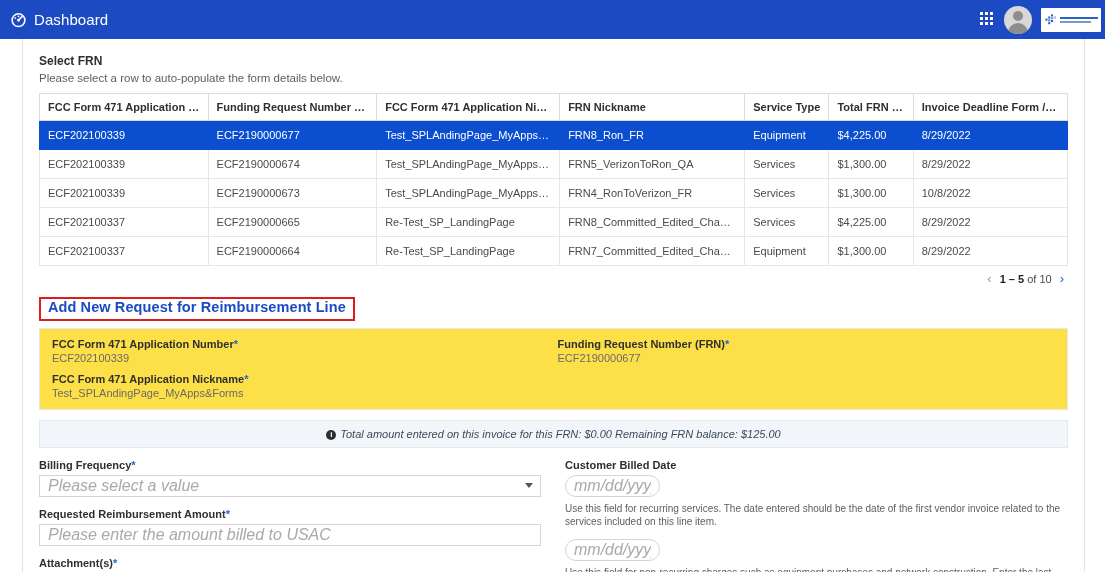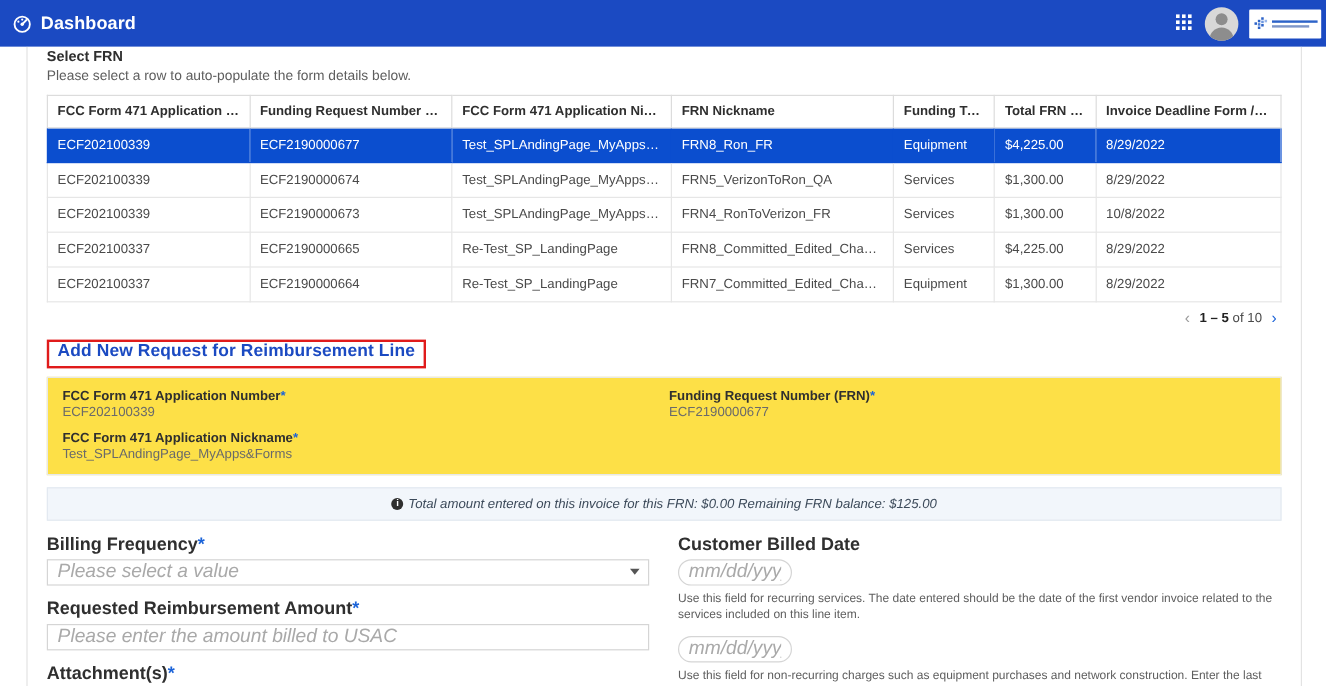--- a/index.html
+++ b/index.html
@@ -20,21 +20,21 @@
     display: flex;
     align-items: center;
     padding: 0 0 0 10px;
     position: relative;
   }
   .appbar-left { display: flex; align-items: center; gap: 7px; }
   .dash-icon { width: 17px; height: 17px; display: block; }
   .appbar-title {
     color: #ffffff;
     font-size: 15px;
-    font-weight: bold;
+    font-weight: normal;
     letter-spacing: .1px;
   }
   .appbar-right {
     position: absolute; right: 0; top: 0; height: 39px;
     display: flex; align-items: center; gap: 9px; padding-right: 4px;
   }
   .grid-icon { width: 15px; height: 15px; display: grid;
     grid-template-columns: repeat(3, 3px); grid-template-rows: repeat(3, 3px);
     gap: 2px; }
   .grid-icon i { background: #ffffff; display: block; width: 3px; height: 3px; }
@@ -71,21 +71,21 @@
     position: absolute;
     left: 22px; right: 20px; top: 0; bottom: 0;
     border-left: 1px solid #e3e3e3;
     border-right: 1px solid #e3e3e3;
     background: #ffffff;
     padding: 0 16px;
   }
 
   .section-title {
     font-size: 12px; font-weight: bold; color: #2f2f2f;
-    margin: 0; padding-top: 2px; line-height: 13px;
+    margin: 0; padding-top: 16px; line-height: 13px;
   }
   .section-sub {
     font-size: 11.5px; color: #5d5d5d; margin: 4px 0 9px 0;
   }
 
   
   table.frn-table {
     width: 100%;
     border-collapse: collapse;
     table-layout: fixed;
@@ -178,21 +178,21 @@
     line-height: 10px; text-align: center; font-style: normal;
     margin-right: 4px; vertical-align: 1px;
   }
 
   
   .form-grid { display: flex; margin-top: 11px; }
   .form-left { width: 520px; padding-right: 18px; }
   .form-right { flex: 1; padding-left: 6px; }
 
   .f-label {
-    font-size: 15px; font-weight: bold; color: #2f2f2f; margin: 0 0 4px 0;
+    font-size: 11px; font-weight: bold; color: #2f2f2f; margin: 0 0 4px 0;
   }
   .f-input {
     width: 100%; height: 22px;
     border: 1px solid #d5d5d5; background: #fff;
     font-size: 16px; font-style: italic; color: #a9a9a9;
     padding: 0 8px; line-height: 20px;
     font-family: "Liberation Sans", sans-serif;
   }
   .f-input::placeholder { color: #a9a9a9; font-style: italic; }
   .select-wrap { position: relative; }
@@ -286,21 +286,21 @@
         <col class="col5">
           <col class="col6">
           <col class="col7">
       </colgroup>
       <thead>
         <tr>
           <th>FCC Form 471 Application Number</th>
           <th>Funding Request Number (FRN)</th>
           <th>FCC Form 471 Application Nickname</th>
           <th>FRN Nickname</th>
-          <th>Funding Type</th>
+          <th>Service Type</th>
           <th>Total FRN Cost</th>
           <th>Invoice Deadline Form / IDD</th>
         </tr>
       </thead>
       <tbody>
         <tr class="selected">
           <td>ECF202100339</td>
           <td>ECF2190000677</td>
           <td>Test_SPLAndingPage_MyApps&amp;Forms</td>
           <td>FRN8_Ron_FR</td>

